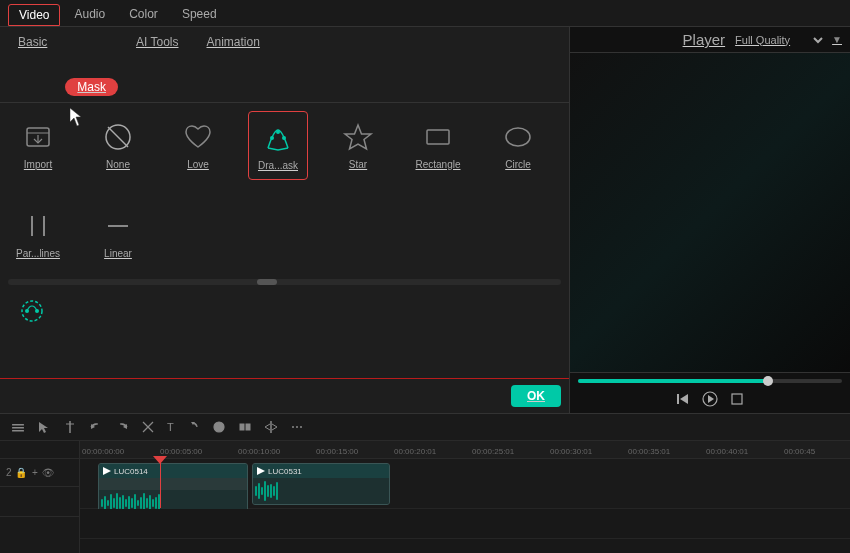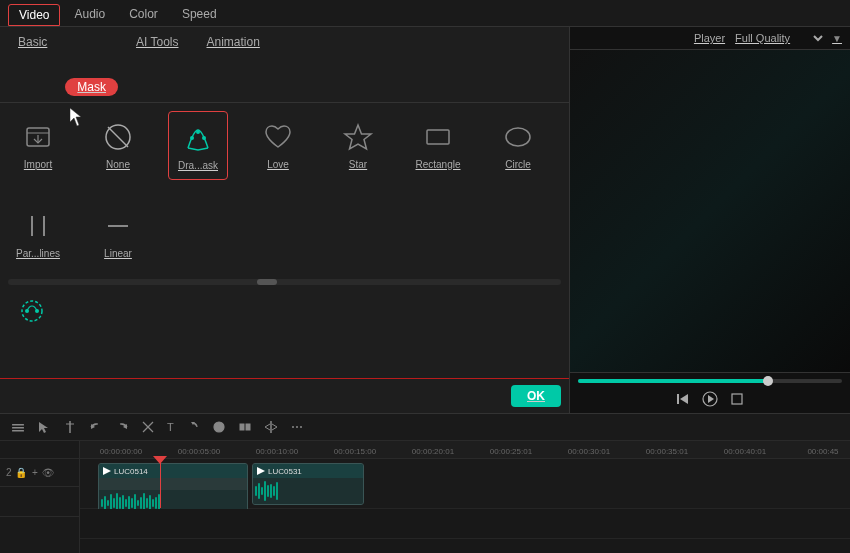--- a/index.html
+++ b/index.html
@@ -200,21 +200,21 @@
       display: flex;
       align-items: center;
       justify-content: flex-end;
       padding: 4px 8px;
       gap: 6px;
       border-bottom: 1px solid #333;
       flex-shrink: 0;
     }
 
     .player-label {
-      font-size: 11px;
+      font-size: 15px;
       color: #aaa;
     }
     .quality-select {
       background: transparent;
       color: #aaa;
       border: none;
       font-size: 11px;
       cursor: pointer;
       outline: none;
     }
@@ -374,21 +374,20 @@
       display: flex;
       padding-bottom: 2px;
       padding-left: 2px;
     }
 
     .time-mark {
       font-size: 8px;
       color: #666;
       flex-shrink: 0;
       width: 78px;
-      text-align: center;
     }
 
     .track-area {
       height: 50px;
       position: relative;
       background: #1a1a1a;
       border-bottom: 1px solid #252525;
     }
 
     .video-clip {
@@ -449,21 +448,21 @@
     .waveform-bar {
       width: 2px;
       background: #00a080;
       border-radius: 1px;
     }
 
     .video-clip2 {
       position: absolute;
       top: 4px;
       left: 172px;
-      width: 112px;
+      width: 138px;
       height: 42px;
       background: #2a3a3a;
       border-radius: 3px;
       border: 1px solid #3a5555;
       overflow: hidden;
     }
 
     .playhead-line {
       position: absolute;
       top: 0;
@@ -534,40 +533,40 @@
         <div class="mask-item">
           <div class="mask-icon">
             <svg width="32" height="32" viewBox="0 0 32 32" fill="none">
               <circle cx="16" cy="16" r="12" stroke="#aaa" stroke-width="1.5" fill="none"></circle>
               <line x1="6" y1="6" x2="26" y2="26" stroke="#aaa" stroke-width="1.5"></line>
             </svg>
           </div>
           <span class="mask-label">None</span>
         </div>
 
+        <div class="mask-item">
+          <div class="mask-icon">
+            <svg width="32" height="32" viewBox="0 0 32 32" fill="none">
+              <path d="M16 26 C16 26, 4 18, 4 11 C4 7, 7 5, 10 5 C13 5, 16 8, 16 8 C16 8, 19 5, 22 5 C25 5, 28 7, 28 11 C28 18, 16 26, 16 26Z" stroke="#888" stroke-width="1.5" fill="none"></path>
+            </svg>
+          </div>
+          <span class="mask-label">Love</span>
+        </div>
+
         <div class="mask-item selected">
           <div class="mask-icon">
             <svg width="32" height="32" viewBox="0 0 32 32" fill="none">
               <path d="M6 26 C8 20, 12 8, 16 8 C20 8, 24 20, 26 26" stroke="#00c9a7" stroke-width="1.5" fill="none"></path>
               <path d="M6 26 L16 28 L26 26" stroke="#00c9a7" stroke-width="1.5" fill="none"></path>
               <circle cx="10" cy="16" r="2" fill="#00c9a7"></circle>
               <circle cx="16" cy="10" r="2" fill="#00c9a7"></circle>
               <circle cx="22" cy="16" r="2" fill="#00c9a7"></circle>
             </svg>
           </div>
           <span class="mask-label">Dra...ask</span>
-        </div>
-
-        <div class="mask-item">
-          <div class="mask-icon">
-            <svg width="32" height="32" viewBox="0 0 32 32" fill="none">
-              <path d="M16 26 C16 26, 4 18, 4 11 C4 7, 7 5, 10 5 C13 5, 16 8, 16 8 C16 8, 19 5, 22 5 C25 5, 28 7, 28 11 C28 18, 16 26, 16 26Z" stroke="#888" stroke-width="1.5" fill="none"></path>
-            </svg>
-          </div>
-          <span class="mask-label">Love</span>
         </div>
 
         <div class="mask-item">
           <div class="mask-icon">
             <svg width="32" height="32" viewBox="0 0 32 32" fill="none">
               <polygon points="16,4 19.5,13 29,13 22,18.5 24.5,28 16,23 7.5,28 10,18.5 3,13 12.5,13" stroke="#888" stroke-width="1.5" fill="none"></polygon>
             </svg>
           </div>
           <span class="mask-label">Star</span>
         </div>

